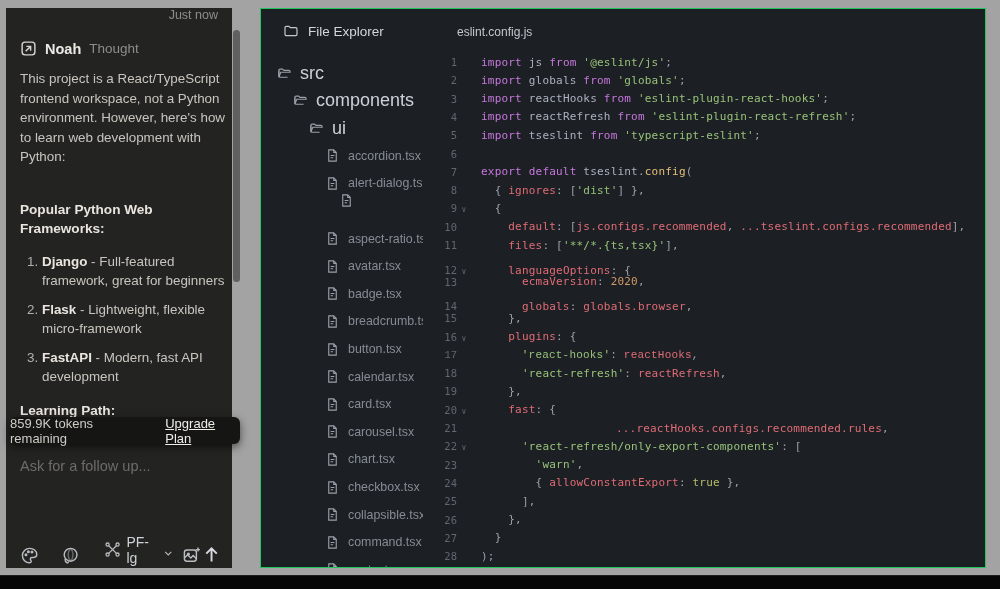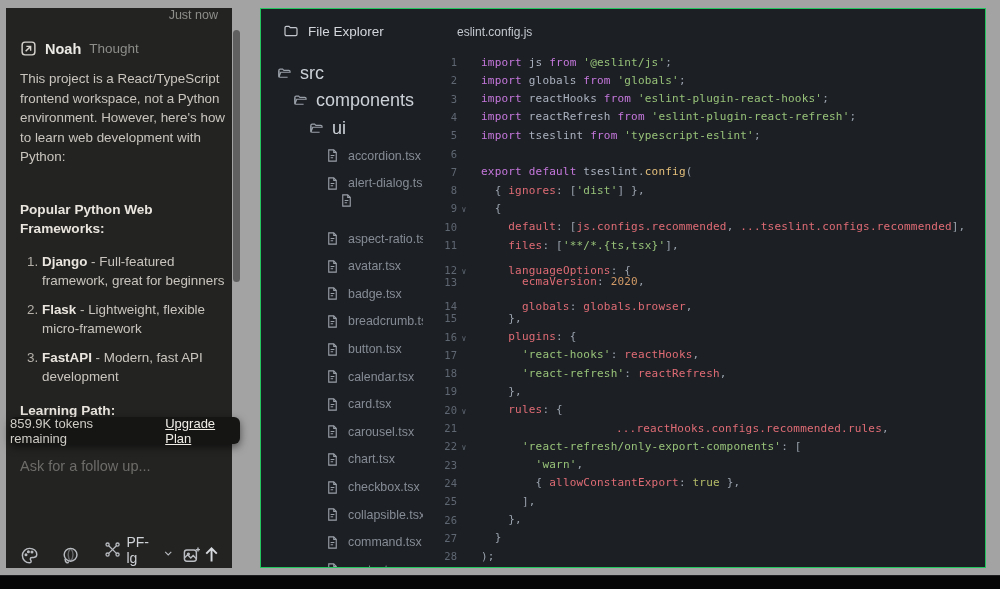--- a/index.html
+++ b/index.html
@@ -400,39 +400,39 @@
         <div class="code-line" style="top: 256.2px;">
           <span class="num">15</span>
           <span class="fold"></span>
           <span class="src"><span class="tk-punc">    },</span></span>
         </div>
         <div class="code-line" style="top: 274.5px;">
           <span class="num">16</span>
           <span class="fold">∨</span>
           <span class="src"><span class="tk-punc">    </span><span class="tk-prop">plugins</span><span class="tk-punc">: {</span></span>
         </div>
-        <div class="code-line" style="top: 292.8px;">
+        <div class="code-line" style="top: 292.8px; font-family: Liberation Mono, monospace;">
           <span class="num">17</span>
           <span class="fold"></span>
           <span class="src"><span class="tk-punc">      </span><span class="tk-str">'react-hooks'</span><span class="tk-punc">: </span><span class="tk-prop">reactHooks</span><span class="tk-punc">,</span></span>
         </div>
         <div class="code-line" style="top: 311.1px;">
           <span class="num">18</span>
           <span class="fold"></span>
           <span class="src"><span class="tk-punc">      </span><span class="tk-str">'react-refresh'</span><span class="tk-punc">: </span><span class="tk-prop">reactRefresh</span><span class="tk-punc">,</span></span>
         </div>
         <div class="code-line" style="top: 329.4px;">
           <span class="num">19</span>
           <span class="fold"></span>
           <span class="src"><span class="tk-punc">    },</span></span>
         </div>
         <div class="code-line" style="top: 347.7px;">
           <span class="num">20</span>
           <span class="fold">∨</span>
-          <span class="src"><span class="tk-punc">    </span><span class="tk-prop">rules</span><span class="tk-punc">: {</span></span>
+          <span class="src"><span class="tk-punc">    </span><span class="tk-prop">fast</span><span class="tk-punc">: {</span></span>
         </div>
         <div class="code-line" style="top: 366px; gap: 47px;">
           <span class="num">21</span>
           <span class="fold"></span>
           <span class="src"><span class="tk-punc">      </span><span class="tk-prop">...reactHooks.configs.recommended.rules</span><span class="tk-punc">,</span></span>
         </div>
         <div class="code-line" style="top: 384.3px;">
           <span class="num">22</span>
           <span class="fold">∨</span>
           <span class="src"><span class="tk-punc">      </span><span class="tk-str">'react-refresh/only-export-components'</span><span class="tk-punc">: [</span></span>

